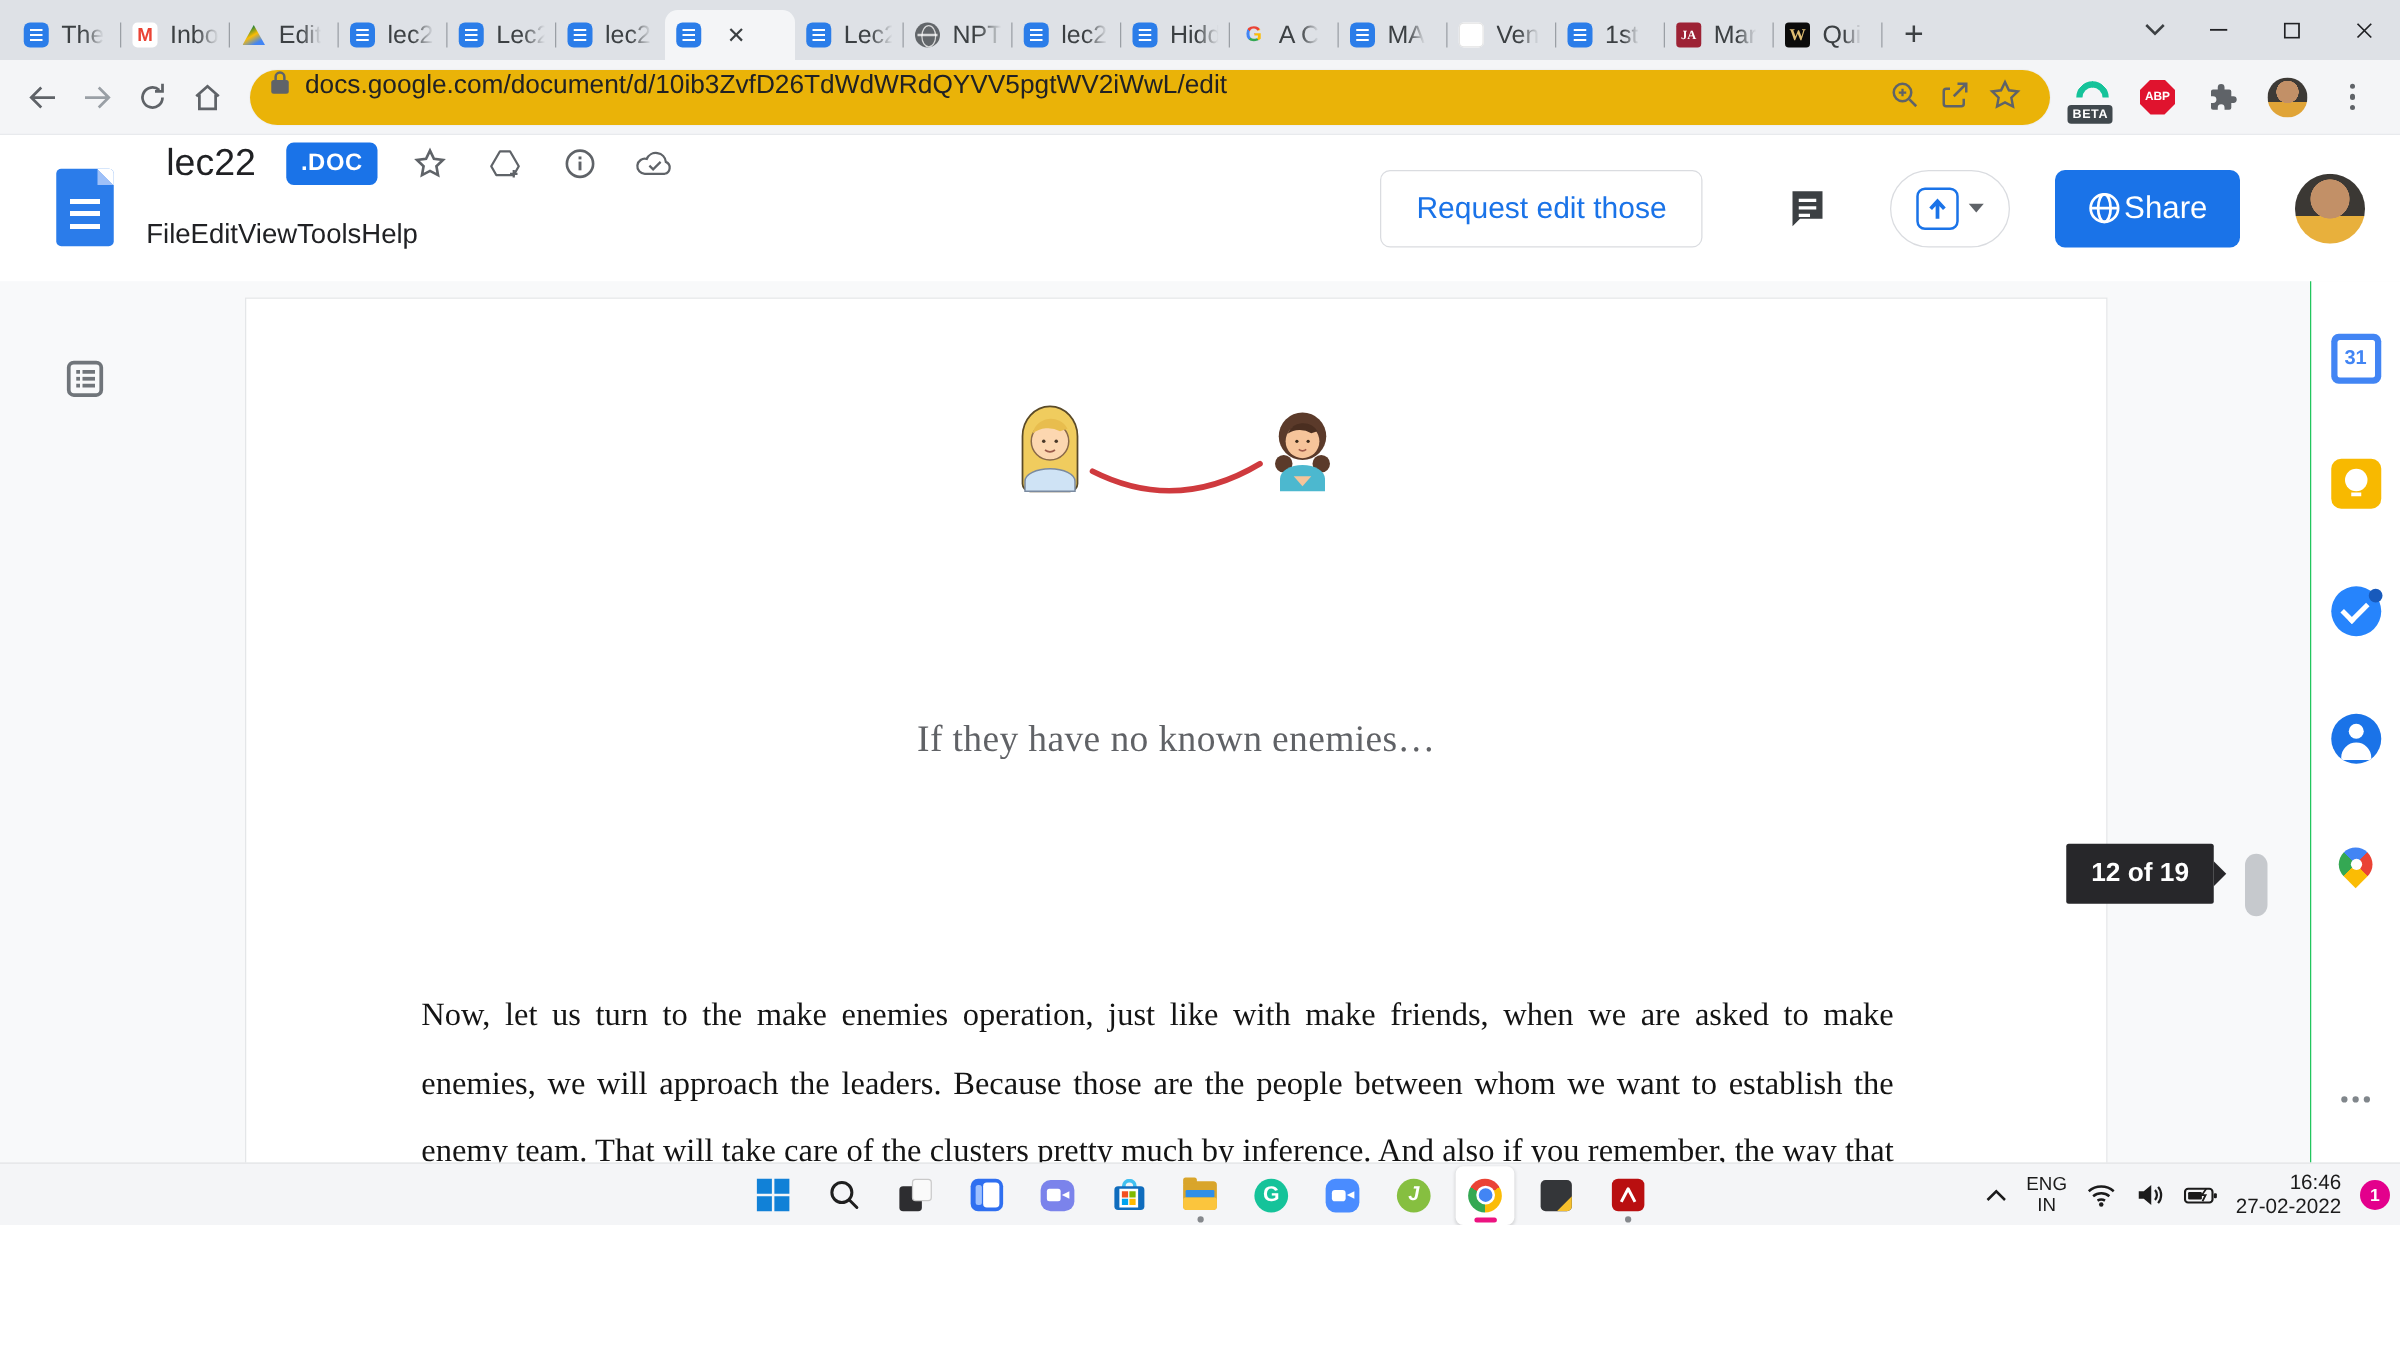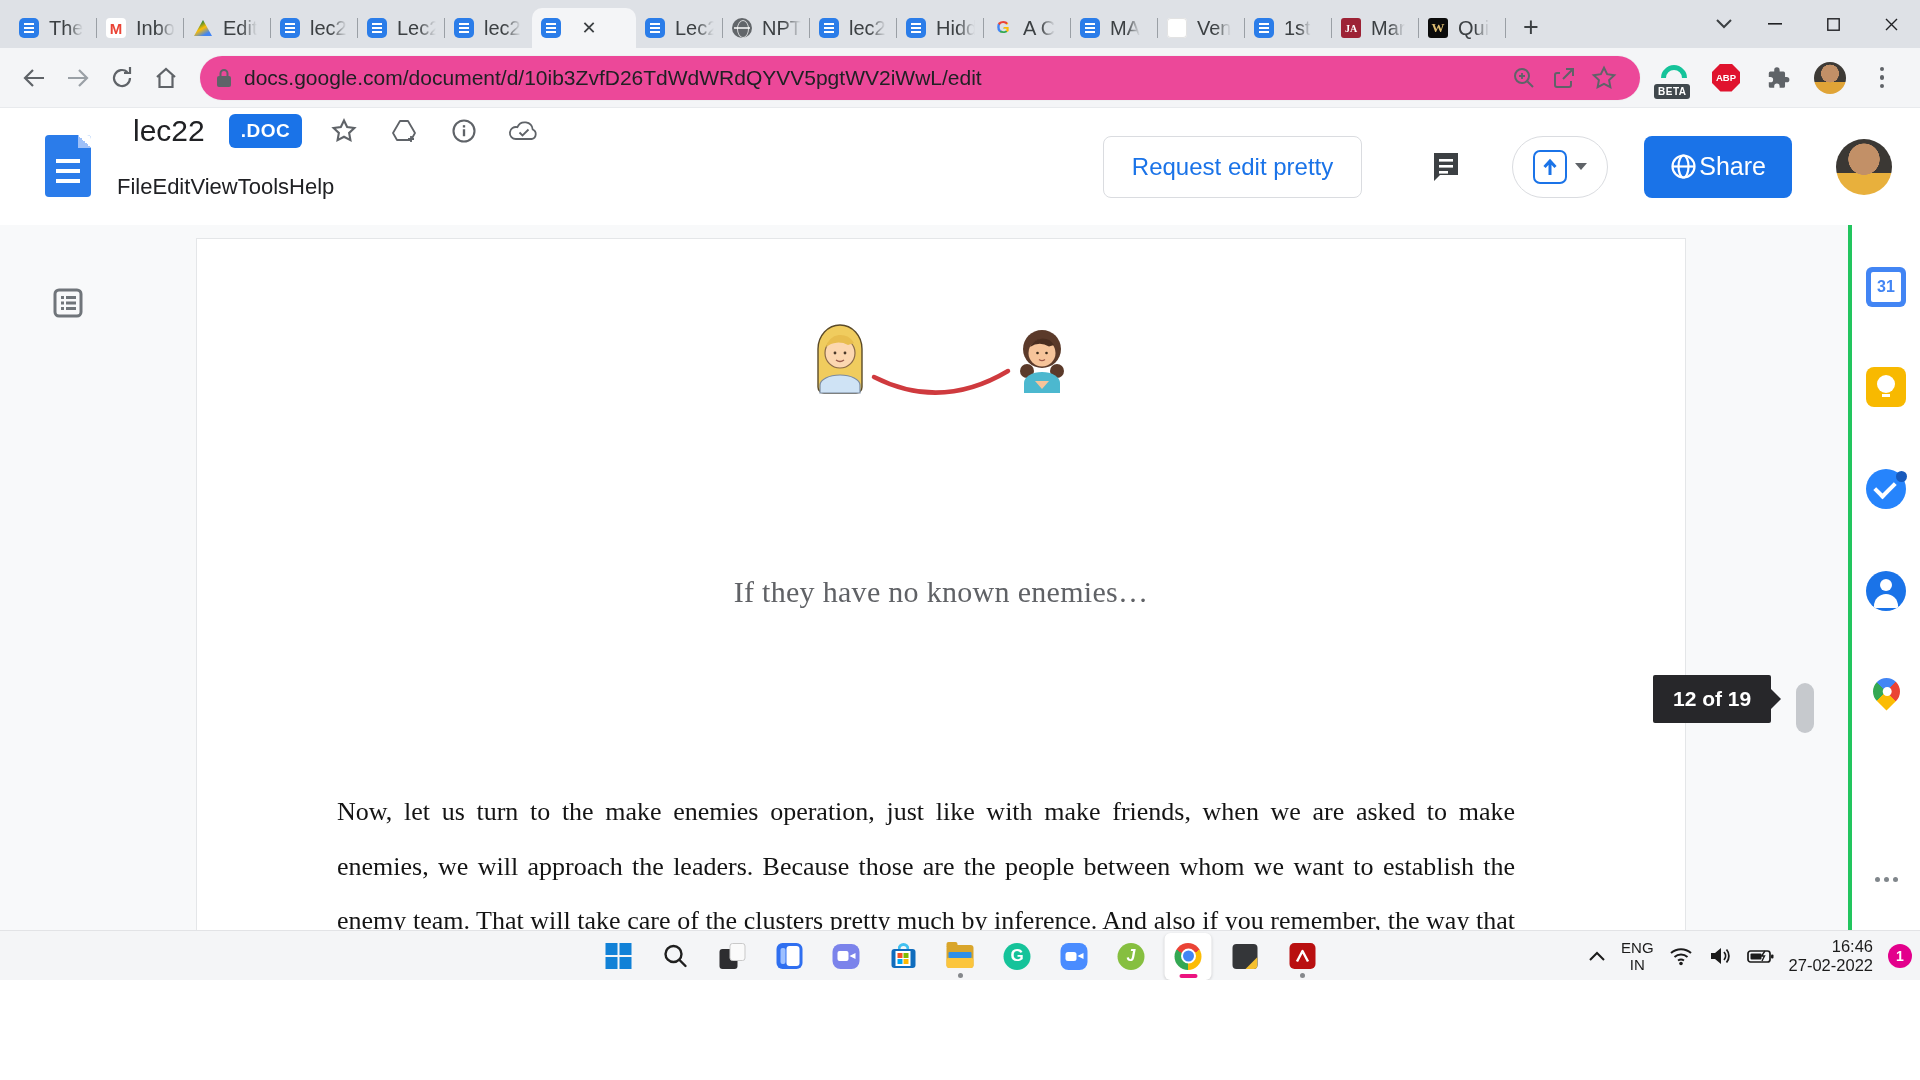--- a/index.html
+++ b/index.html
@@ -51,21 +51,21 @@
        font-size:27px;color:#3c4043;border-radius:50%}
   .winbtns{position:absolute;right:0;top:0;height:48px;display:flex;align-items:center}
   .tabsearch{width:44px;height:48px;display:flex;align-items:center;justify-content:center}
   .wbtn{width:58px;height:48px;display:flex;align-items:center;justify-content:center;color:#202124}
   .wbtn svg{display:block}
 
   
   .toolbar{position:absolute;top:48px;left:0;width:1920px;height:60px;background:#f4f5f7;
            display:flex;align-items:center;padding:0 12px;border-bottom:1px solid #e8eaed}
   .navbtn{width:44px;height:44px;display:flex;align-items:center;justify-content:center;border-radius:50%;flex:none}
-  .omnibox{flex:1;height:44px;background:#ec4899;border-radius:22px;margin:0 12px;display:flex;align-items:center;
+  .omnibox{flex:1;height:44px;background:#eab308;border-radius:22px;margin:0 12px;display:flex;align-items:flex-start;
            padding:0 16px;box-shadow:0 0 0 1px rgba(0,0,0,0.02)}
   .urltext{font-size:21px;color:#202124;margin-left:12px;white-space:nowrap}
   .obspacer{flex:1}
   .obicon{width:40px;height:40px;display:flex;align-items:center;justify-content:center;flex:none}
   .extarea{display:flex;align-items:center;gap:8px;padding-right:4px}
   .extbtn{width:44px;height:44px;display:flex;align-items:center;justify-content:center;position:relative;flex:none}
   .grammarly-arc{width:26px;height:26px;border-radius:50%;border:5px solid #15c39a;border-bottom-color:transparent;border-left-color:transparent;transform:rotate(-45deg)}
   .betachip{position:absolute;left:2px;bottom:1px;background:#40484d;color:#fff;font-size:10px;font-weight:bold;
             padding:2px 4px;border-radius:3px;letter-spacing:.5px}
   .abp{width:28px;height:28px;background:#e0132e;color:#fff;font-size:9.5px;font-weight:900;display:flex;align-items:center;justify-content:center;
@@ -112,21 +112,21 @@
        font-family:"Liberation Serif",serif;font-size:30px;color:#606266;letter-spacing:.3px}
   .docpara{position:absolute;left:140px;top:546px;width:1178px;text-align:justify;
        font-family:"Liberation Serif",serif;font-size:26px;line-height:54.5px;color:#141414}
   .scrollthumb{position:absolute;left:1796px;top:458px;width:18px;height:50px;border-radius:9px;background:#c6c9cd}
   .pagetip{position:absolute;left:1653px;top:450px;height:48px;padding:0 20px;background:#27272a;color:#fff;
        font-size:21px;font-weight:bold;display:flex;align-items:center;border-radius:2px}
   .pagetip::after{content:"";position:absolute;right:-10px;top:50%;transform:translateY(-50%);
        border:10px solid transparent;border-left-color:#27272a;border-right:none}
 
   
-  .sidepanel{position:absolute;right:0;top:0;width:72px;height:805px;background:#fff;border-left:4px solid #22c55e}
+  .sidepanel{position:absolute;right:0;top:0;width:72px;height:805px;background:#fff;border-left:1px solid #22c55e}
   .spbtn{position:absolute;left:50%;transform:translateX(-50%);width:48px;height:48px;display:flex;align-items:center;justify-content:center}
   .cal{width:40px;height:40px;border-radius:6px;background:#4285f4;display:flex;align-items:center;justify-content:center}
   .cal i{width:30px;height:30px;background:#fff;border-radius:2px;display:flex;align-items:center;justify-content:center;
          font-style:normal;color:#4285f4;font-weight:bold;font-size:16px}
   .keep{width:40px;height:40px;border-radius:8px;background:#f8b900;position:relative}
   .keep::before{content:"";position:absolute;left:11px;top:8px;width:18px;height:18px;border-radius:50%;background:#fff}
   .keep::after{content:"";position:absolute;left:16px;top:27px;width:8px;height:3px;background:#fff}
   .tasks{width:40px;height:40px;border-radius:50%;background:#2684fc;position:relative}
   .tasks::before{content:"";position:absolute;left:9px;top:12px;width:16px;height:9px;border-left:4.5px solid #fff;border-bottom:4.5px solid #fff;transform:rotate(-45deg)}
   .tasks::after{content:"";position:absolute;right:-1px;top:2px;width:11px;height:11px;border-radius:50%;background:#185abc}
@@ -414,21 +414,21 @@
     </div>
     <div class="menurow">
 
     <span class="menuitem">File</span>
         <span class="menuitem">Edit</span>
         <span class="menuitem">View</span>
         <span class="menuitem">Tools</span>
         <span class="menuitem">Help</span>
       </div>
     <div class="headright">
-      <div class="reqbtn">Request edit pretty</div>
+      <div class="reqbtn">Request edit those</div>
       <div class="commentbtn">
         <svg width="40" height="40" viewBox="0 0 40 40">
             <path d="M8 6 h24 v22 h-18 l-6 6 z" fill="#3c4043"></path>
             <rect x="13" y="12" width="14" height="2.6" fill="#fff"></rect>
             <rect x="13" y="18" width="14" height="2.6" fill="#fff"></rect>
             <rect x="13" y="24" width="9" height="2.6" fill="#fff"></rect>
           </svg>
       </div>
       <div class="presentpill">
         <span class="presentsq">

